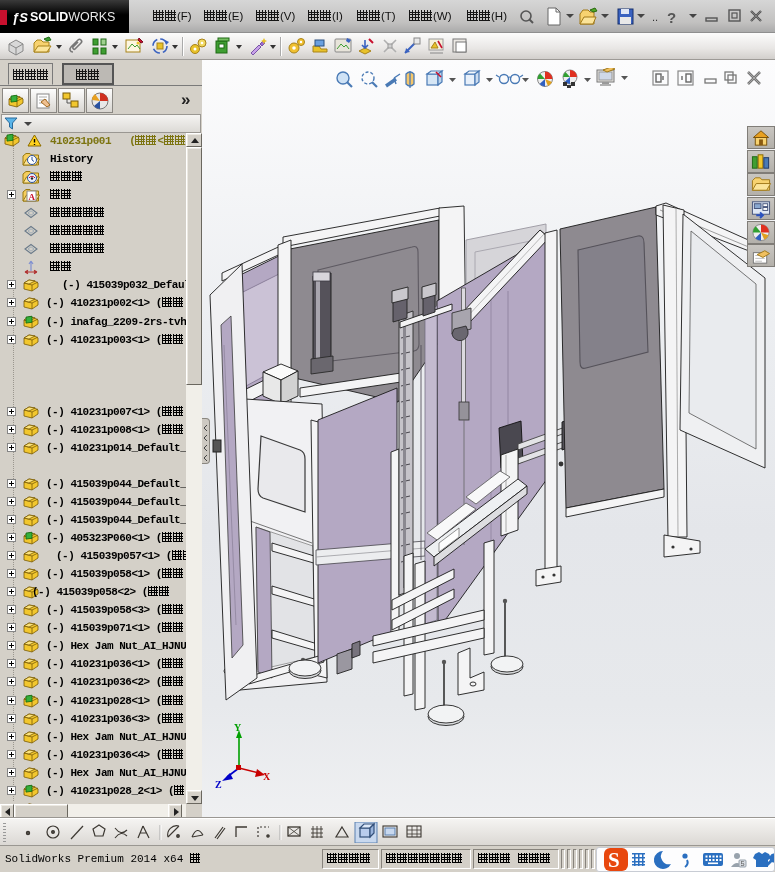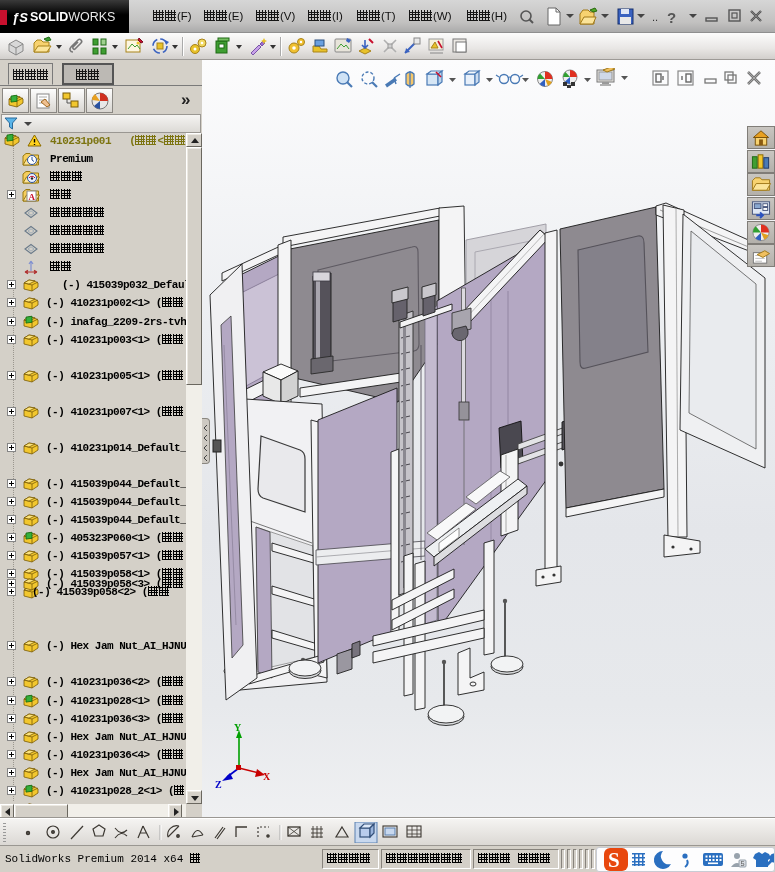--- a/index.html
+++ b/index.html
@@ -487,21 +487,21 @@
           </svg></span>
         <span class="ttxt" style="left:50px;color:#7c7410">410231p001&nbsp;&nbsp;&nbsp;(<i class="cjo"></i><i class="cjo"></i>&lt;<i class="cjo"></i><i class="cjo"></i>_</span>
       </div>
       <div class="trow" style="top:17px;width:186px">
         <span class="ticon" style="left:21px"><svg width="20" height="16">
             <path d="M2 5 l3-2.5 h4 l1.5 1.5 h7 v10 h-15.5 z" fill="#f7cf5e" stroke="#9a7a10"></path>
             <path d="M2 14 l3.5-6 h13 l-3.5 6 z" fill="#fbe49a" stroke="#9a7a10"></path>
             <circle cx="11" cy="9" r="4.5" fill="#fff" stroke="#2a52a0"></circle>
             <path d="M11 6 v3 l2 1.5" stroke="#2a52a0" fill="none"></path>
           </svg></span>
-        <span class="ttxt" style="left:50px">Premium</span>
+        <span class="ttxt" style="left:50px">History</span>
       </div>
       <div class="trow" style="top:35px;width:186px">
         <span class="ticon" style="left:21px"><svg width="20" height="16">
             <path d="M2 5 l3-2.5 h4 l1.5 1.5 h7 v10 h-15.5 z" fill="#f7cf5e" stroke="#9a7a10"></path>
             <path d="M2 14 l3.5-6 h13 l-3.5 6 z" fill="#fbe49a" stroke="#9a7a10"></path>
             <circle cx="11" cy="9" r="4.5" fill="#e8f0ff" stroke="#2a52a0"></circle>
             <path d="M8 9 a3.5 3.5 0 0 1 6 0" fill="none" stroke="#c8102e"></path>
             <circle cx="11" cy="9.5" r="1.2" fill="#222"></circle>
           </svg></span>
         <span class="ttxt" style="left:50px"><i class="cj"></i><i class="cj"></i><i class="cj"></i></span>
@@ -586,44 +586,44 @@
         <span class="ticon" style="left:21px"><svg width="20" height="16">
             <g transform="translate(2,1)">
               <path d="M1 5 l5-3 6 1 3 2 0 4 -6 4 -8-2 z" fill="#f2c72e" stroke="#7a5c08" stroke-width="0.8"></path>
               <path d="M1 5 l8 2 6-3" fill="none" stroke="#7a5c08" stroke-width="0.8"></path>
               <path d="M9 7 l0 6" fill="none" stroke="#7a5c08" stroke-width="0.8"></path>
               <path d="M1 5 l5-3 6 1 -6 3 z" fill="#fbe27a" stroke="#7a5c08" stroke-width="0.8"></path>
             </g>
           </svg></span>
         <span class="ttxt" style="left:46px">(-) 410231p003&lt;1&gt; (<i class="cj"></i><i class="cj"></i></span>
       </div>
-      <div class="trow" style="top:234px;width:186px">
-        <i class="plus"></i>
-        <span class="ticon" style="left:21px"><svg width="20" height="16">
-            <g transform="translate(2,1)">
-              <path d="M1 5 l5-3 6 1 3 2 0 4 -6 4 -8-2 z" fill="#f2c72e" stroke="#7a5c08" stroke-width="0.8"></path>
-              <path d="M1 5 l8 2 6-3" fill="none" stroke="#7a5c08" stroke-width="0.8"></path>
-              <path d="M9 7 l0 6" fill="none" stroke="#7a5c08" stroke-width="0.8"></path>
-              <path d="M1 5 l5-3 6 1 -6 3 z" fill="#fbe27a" stroke="#7a5c08" stroke-width="0.8"></path>
-            </g>
-          </svg></span>
-        <span class="ttxt" style="left:46px">(-) 410231p005&lt;1&gt; (<i class="cj"></i><i class="cj"></i></span>
-      </div>
       <div class="trow" style="top:270px;width:186px">
         <i class="plus"></i>
         <span class="ticon" style="left:21px"><svg width="20" height="16">
             <g transform="translate(2,1)">
               <path d="M1 5 l5-3 6 1 3 2 0 4 -6 4 -8-2 z" fill="#f2c72e" stroke="#7a5c08" stroke-width="0.8"></path>
               <path d="M1 5 l8 2 6-3" fill="none" stroke="#7a5c08" stroke-width="0.8"></path>
               <path d="M9 7 l0 6" fill="none" stroke="#7a5c08" stroke-width="0.8"></path>
               <path d="M1 5 l5-3 6 1 -6 3 z" fill="#fbe27a" stroke="#7a5c08" stroke-width="0.8"></path>
             </g>
           </svg></span>
         <span class="ttxt" style="left:46px">(-) 410231p007&lt;1&gt; (<i class="cj"></i><i class="cj"></i></span>
       </div>
+      <div class="trow" style="top:288px;width:186px">
+        <i class="plus"></i>
+        <span class="ticon" style="left:21px"><svg width="20" height="16">
+            <g transform="translate(2,1)">
+              <path d="M1 5 l5-3 6 1 3 2 0 4 -6 4 -8-2 z" fill="#f2c72e" stroke="#7a5c08" stroke-width="0.8"></path>
+              <path d="M1 5 l8 2 6-3" fill="none" stroke="#7a5c08" stroke-width="0.8"></path>
+              <path d="M9 7 l0 6" fill="none" stroke="#7a5c08" stroke-width="0.8"></path>
+              <path d="M1 5 l5-3 6 1 -6 3 z" fill="#fbe27a" stroke="#7a5c08" stroke-width="0.8"></path>
+            </g>
+          </svg></span>
+        <span class="ttxt" style="left:46px">(-) 410231p008&lt;1&gt; (<i class="cj"></i><i class="cj"></i></span>
+      </div>
       <div class="trow" style="top:306px;width:186px">
         <i class="plus"></i>
         <span class="ticon" style="left:21px"><svg width="20" height="16">
             <g transform="translate(2,1)">
               <path d="M1 5 l5-3 6 1 3 2 0 4 -6 4 -8-2 z" fill="#f2c72e" stroke="#7a5c08" stroke-width="0.8"></path>
               <path d="M1 5 l8 2 6-3" fill="none" stroke="#7a5c08" stroke-width="0.8"></path>
               <path d="M9 7 l0 6" fill="none" stroke="#7a5c08" stroke-width="0.8"></path>
               <path d="M1 5 l5-3 6 1 -6 3 z" fill="#fbe27a" stroke="#7a5c08" stroke-width="0.8"></path>
             </g>
           </svg></span>
@@ -681,21 +681,21 @@
       <div class="trow" style="top:414px;width:186px">
         <i class="plus"></i>
         <span class="ticon" style="left:21px"><svg width="20" height="16">
             <g transform="translate(2,1)">
               <path d="M1 5 l5-3 6 1 3 2 0 4 -6 4 -8-2 z" fill="#f2c72e" stroke="#7a5c08" stroke-width="0.8"></path>
               <path d="M1 5 l8 2 6-3" fill="none" stroke="#7a5c08" stroke-width="0.8"></path>
               <path d="M9 7 l0 6" fill="none" stroke="#7a5c08" stroke-width="0.8"></path>
               <path d="M1 5 l5-3 6 1 -6 3 z" fill="#fbe27a" stroke="#7a5c08" stroke-width="0.8"></path>
             </g>
           </svg></span>
-        <span class="ttxt" style="left:46px">(-) 415039p057&lt;1&gt; (<i class="cj"></i><i class="cj"></i></span>
+        <span class="ttxt" style="left:56px">(-) 415039p057&lt;1&gt; (<i class="cj"></i><i class="cj"></i></span>
       </div>
       <div class="trow" style="top:432px;width:186px">
         <i class="plus"></i>
         <span class="ticon" style="left:21px"><svg width="20" height="16">
             <g transform="translate(2,1)">
               <path d="M1 5 l5-3 6 1 3 2 0 4 -6 4 -8-2 z" fill="#f2c72e" stroke="#7a5c08" stroke-width="0.8"></path>
               <path d="M1 5 l8 2 6-3" fill="none" stroke="#7a5c08" stroke-width="0.8"></path>
               <path d="M9 7 l0 6" fill="none" stroke="#7a5c08" stroke-width="0.8"></path>
               <path d="M1 5 l5-3 6 1 -6 3 z" fill="#fbe27a" stroke="#7a5c08" stroke-width="0.8"></path>
             </g>
@@ -707,43 +707,67 @@
         <span class="ticon" style="left:21px"><svg width="20" height="16">
             <g transform="translate(2,1)">
               <path d="M1 5 l5-3 6 1 3 2 0 4 -6 4 -8-2 z" fill="#f2c72e" stroke="#7a5c08" stroke-width="0.8"></path>
               <path d="M1 5 l8 2 6-3" fill="none" stroke="#7a5c08" stroke-width="0.8"></path>
               <path d="M9 7 l0 6" fill="none" stroke="#7a5c08" stroke-width="0.8"></path>
               <path d="M1 5 l5-3 6 1 -6 3 z" fill="#fbe27a" stroke="#7a5c08" stroke-width="0.8"></path>
             </g>
           </svg></span>
         <span class="ttxt" style="left:32px">(-) 415039p058&lt;2&gt; (<i class="cj"></i><i class="cj"></i></span>
       </div>
-      <div class="trow" style="top:442px;width:166px">
+      <div class="trow" style="top:468px;width:166px">
         <i class="plus"></i>
         <span class="ticon" style="left:21px"><svg width="20" height="16">
             <g transform="translate(2,1)">
               <path d="M1 5 l5-3 6 1 3 2 0 4 -6 4 -8-2 z" fill="#f2c72e" stroke="#7a5c08" stroke-width="0.8"></path>
               <path d="M1 5 l8 2 6-3" fill="none" stroke="#7a5c08" stroke-width="0.8"></path>
               <path d="M9 7 l0 6" fill="none" stroke="#7a5c08" stroke-width="0.8"></path>
               <path d="M1 5 l5-3 6 1 -6 3 z" fill="#fbe27a" stroke="#7a5c08" stroke-width="0.8"></path>
             </g>
           </svg></span>
         <span class="ttxt" style="left:46px">(-) 415039p058&lt;3&gt; (<i class="cj"></i><i class="cj"></i></span>
       </div>
+      <div class="trow" style="top:486px;width:186px">
+        <i class="plus"></i>
+        <span class="ticon" style="left:21px"><svg width="20" height="16">
+            <g transform="translate(2,1)">
+              <path d="M1 5 l5-3 6 1 3 2 0 4 -6 4 -8-2 z" fill="#f2c72e" stroke="#7a5c08" stroke-width="0.8"></path>
+              <path d="M1 5 l8 2 6-3" fill="none" stroke="#7a5c08" stroke-width="0.8"></path>
+              <path d="M9 7 l0 6" fill="none" stroke="#7a5c08" stroke-width="0.8"></path>
+              <path d="M1 5 l5-3 6 1 -6 3 z" fill="#fbe27a" stroke="#7a5c08" stroke-width="0.8"></path>
+            </g>
+          </svg></span>
+        <span class="ttxt" style="left:46px">(-) 415039p071&lt;1&gt; (<i class="cj"></i><i class="cj"></i></span>
+      </div>
       <div class="trow" style="top:504px;width:186px">
         <i class="plus"></i>
         <span class="ticon" style="left:21px"><svg width="20" height="16">
             <g transform="translate(2,1)">
               <path d="M1 5 l5-3 6 1 3 2 0 4 -6 4 -8-2 z" fill="#f2c72e" stroke="#7a5c08" stroke-width="0.8"></path>
               <path d="M1 5 l8 2 6-3" fill="none" stroke="#7a5c08" stroke-width="0.8"></path>
               <path d="M9 7 l0 6" fill="none" stroke="#7a5c08" stroke-width="0.8"></path>
               <path d="M1 5 l5-3 6 1 -6 3 z" fill="#fbe27a" stroke="#7a5c08" stroke-width="0.8"></path>
             </g>
           </svg></span>
         <span class="ttxt" style="left:46px">(-) Hex Jam Nut_AI_HJNU</span>
+      </div>
+      <div class="trow" style="top:522px;width:186px">
+        <i class="plus"></i>
+        <span class="ticon" style="left:21px"><svg width="20" height="16">
+            <g transform="translate(2,1)">
+              <path d="M1 5 l5-3 6 1 3 2 0 4 -6 4 -8-2 z" fill="#f2c72e" stroke="#7a5c08" stroke-width="0.8"></path>
+              <path d="M1 5 l8 2 6-3" fill="none" stroke="#7a5c08" stroke-width="0.8"></path>
+              <path d="M9 7 l0 6" fill="none" stroke="#7a5c08" stroke-width="0.8"></path>
+              <path d="M1 5 l5-3 6 1 -6 3 z" fill="#fbe27a" stroke="#7a5c08" stroke-width="0.8"></path>
+            </g>
+          </svg></span>
+        <span class="ttxt" style="left:46px">(-) 410231p036&lt;1&gt; (<i class="cj"></i><i class="cj"></i></span>
       </div>
       <div class="trow" style="top:540px;width:186px">
         <i class="plus"></i>
         <span class="ticon" style="left:21px"><svg width="20" height="16">
             <g transform="translate(2,1)">
               <path d="M1 5 l5-3 6 1 3 2 0 4 -6 4 -8-2 z" fill="#f2c72e" stroke="#7a5c08" stroke-width="0.8"></path>
               <path d="M1 5 l8 2 6-3" fill="none" stroke="#7a5c08" stroke-width="0.8"></path>
               <path d="M9 7 l0 6" fill="none" stroke="#7a5c08" stroke-width="0.8"></path>
               <path d="M1 5 l5-3 6 1 -6 3 z" fill="#fbe27a" stroke="#7a5c08" stroke-width="0.8"></path>
             </g>

